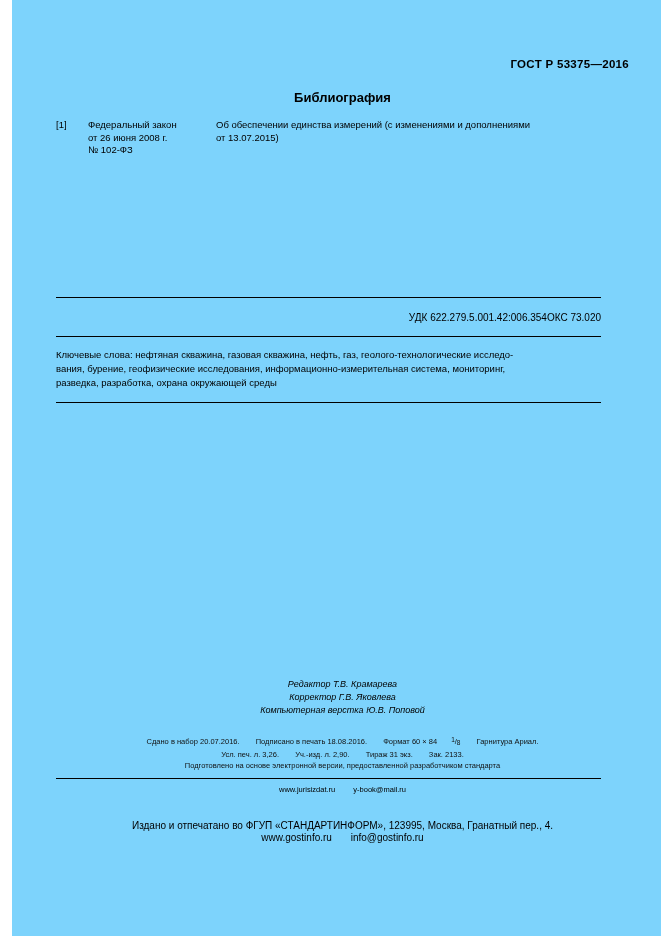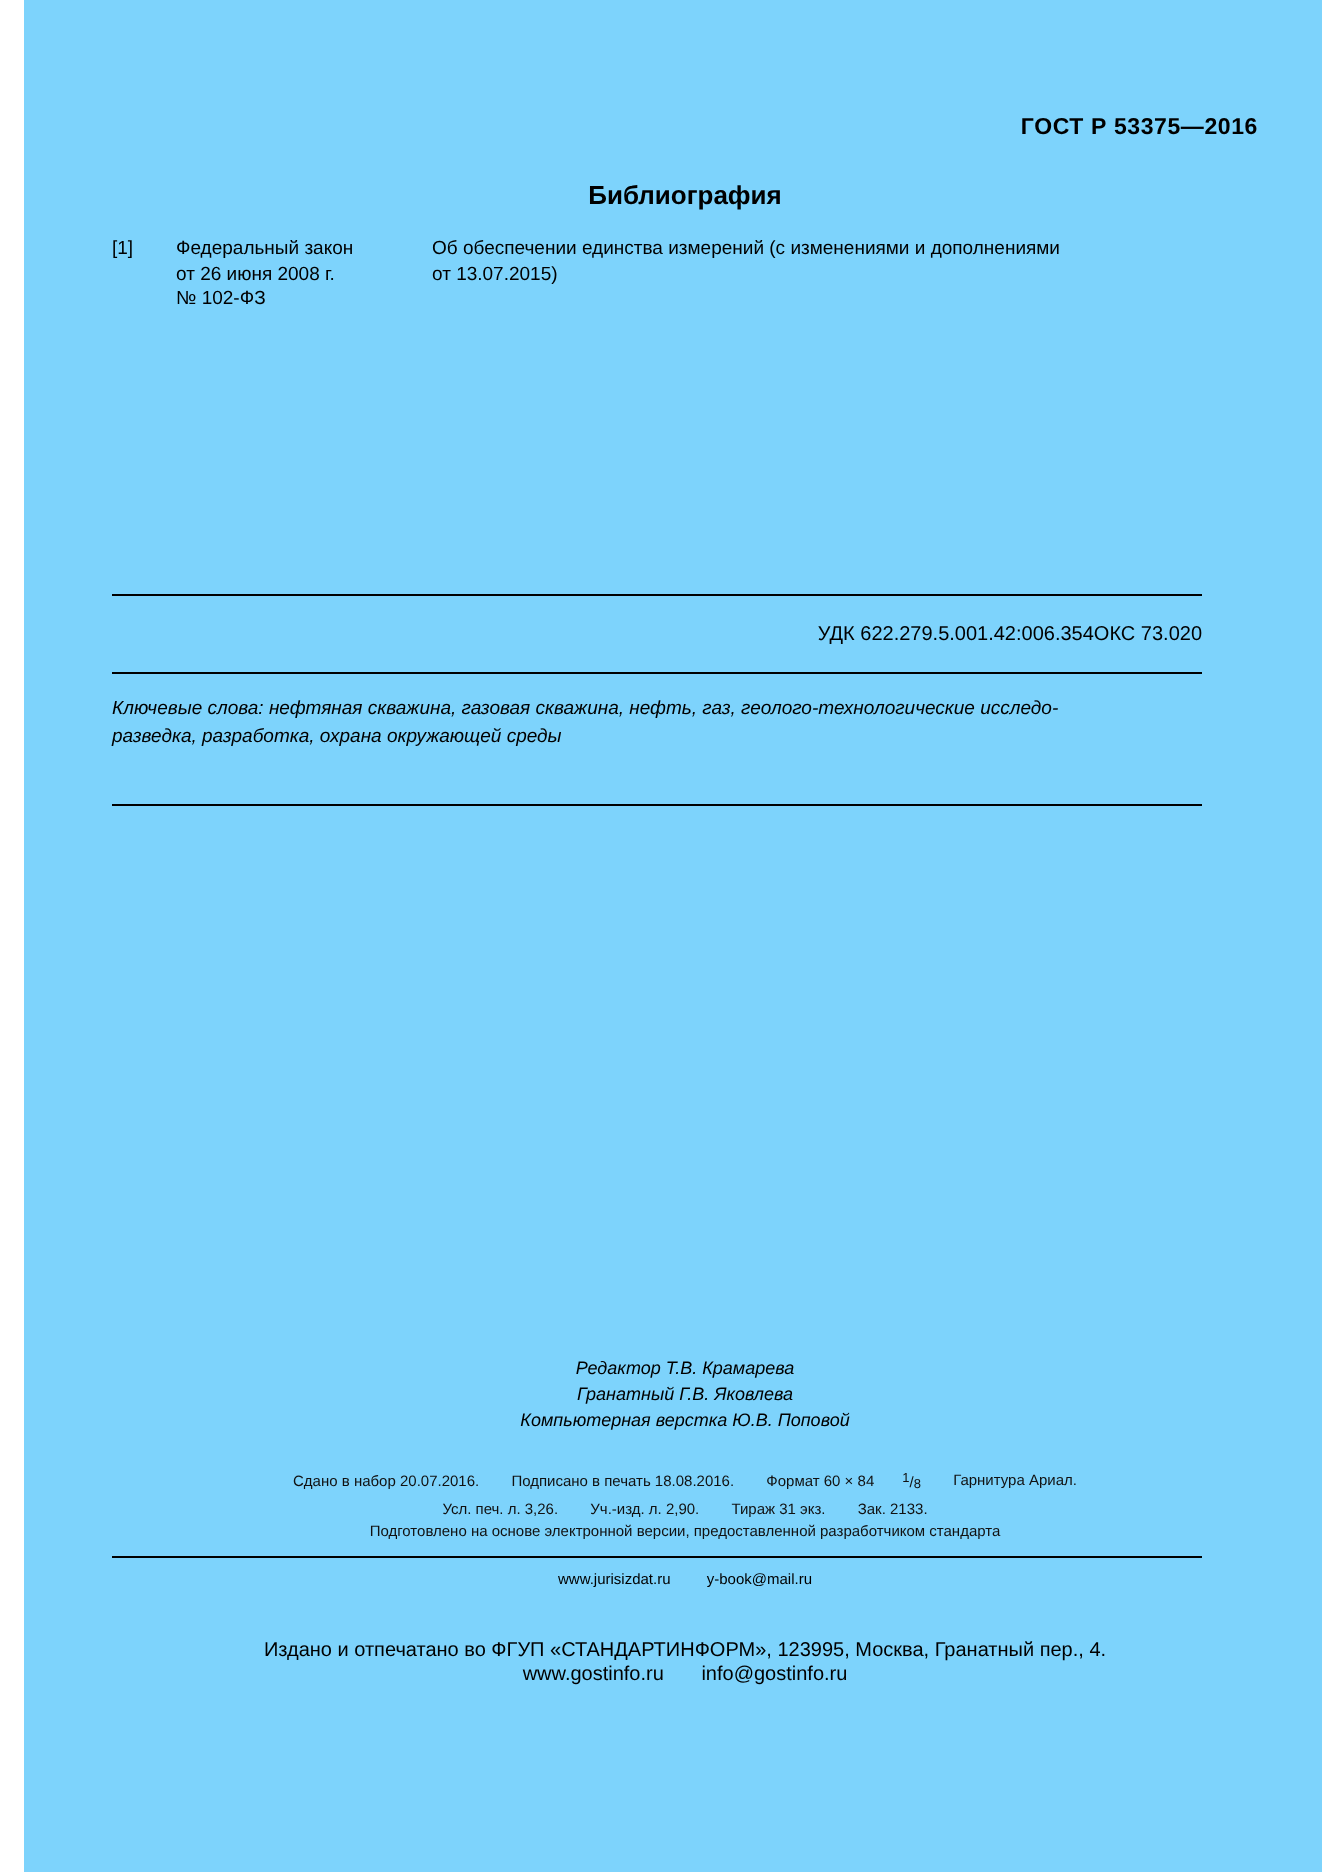--- a/index.html
+++ b/index.html
@@ -80,21 +80,20 @@
     justify-content: flex-end;
   }
   .keywords {
     position: absolute;
     left: 44px;
     width: 545px;
     top: 348px;
     font-size: 9.5px;
     line-height: 14px;
     text-align: justify;
-    font-style: italic;
   }
   .credits {
     position: absolute;
     left: 0; right: 0;
     top: 678px;
     text-align: center;
     font-size: 9px;
     line-height: 13px;
   }
   .credits i {
@@ -169,28 +168,29 @@
 
   <div class="udk-row">
     <div>УДК 622.279.5.001.42:006.354</div>
     <div>ОКС 73.020</div>
   </div>
 
   <div class="rule rule-2"></div>
 
   <div class="keywords">
     <div>Ключевые слова: нефтяная скважина, газовая скважина, нефть, газ, геолого-технологические исследо-</div>
+    <div>вания, бурение, геофизические исследования, информационно-измерительная система, мониторинг,</div>
     <div>разведка, разработка, охрана окружающей среды</div>
   </div>
 
   <div class="rule rule-3"></div>
 
   <div class="credits">
     <div><i>Редактор  Т.В. Крамарева</i></div>
-    <div><i>Гранатный Г.В. Яковлева</i></div>
+    <div><i>Корректор Г.В. Яковлева</i></div>
     <div><i>Компьютерная верстка  Ю.В. Поповой</i></div>
   </div>
 
   <div class="imprint">
     <div class="spaced">
       <span>Сдано в набор 20.07.2016.</span>
       <span>Подписано в печать 18.08.2016.</span>
       <span class="nowrap"><span>Формат 60 × 84</span><span class="frac"><sup>1</sup>/<sub>8</sub></span></span>
       <span>Гарнитура Ариал.</span>
     </div>

